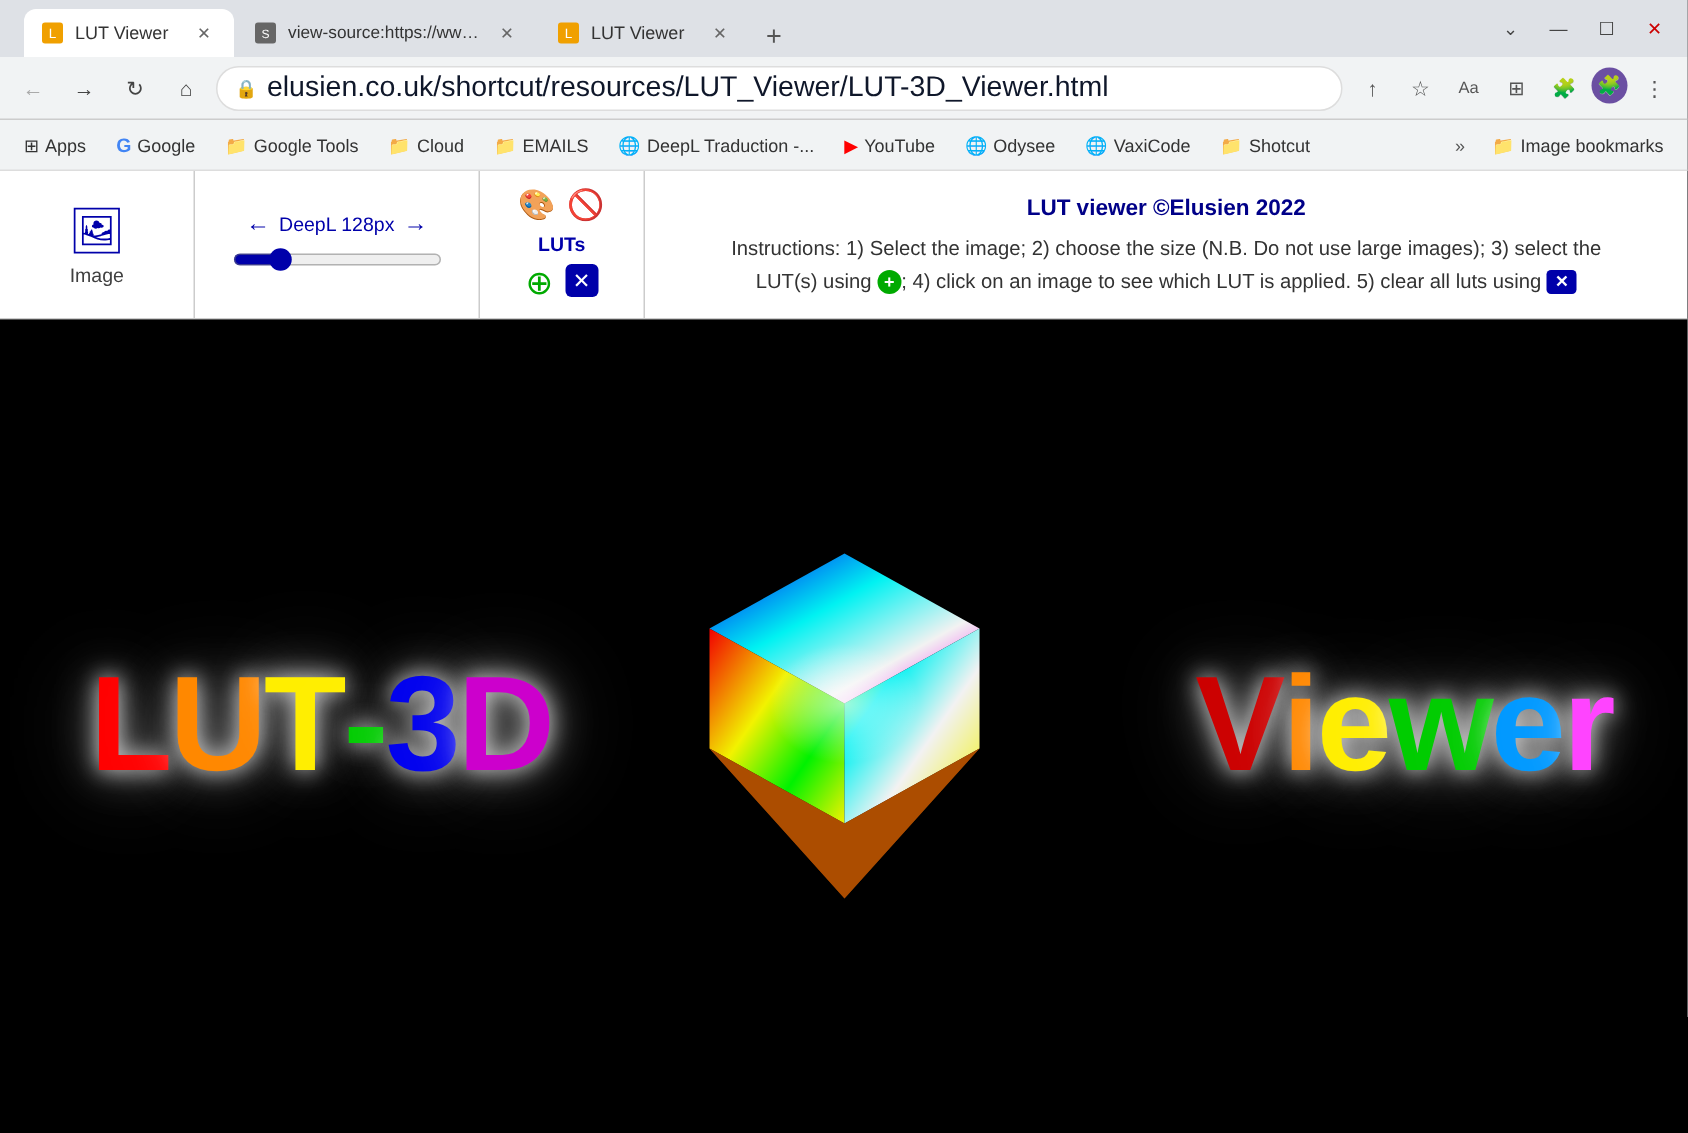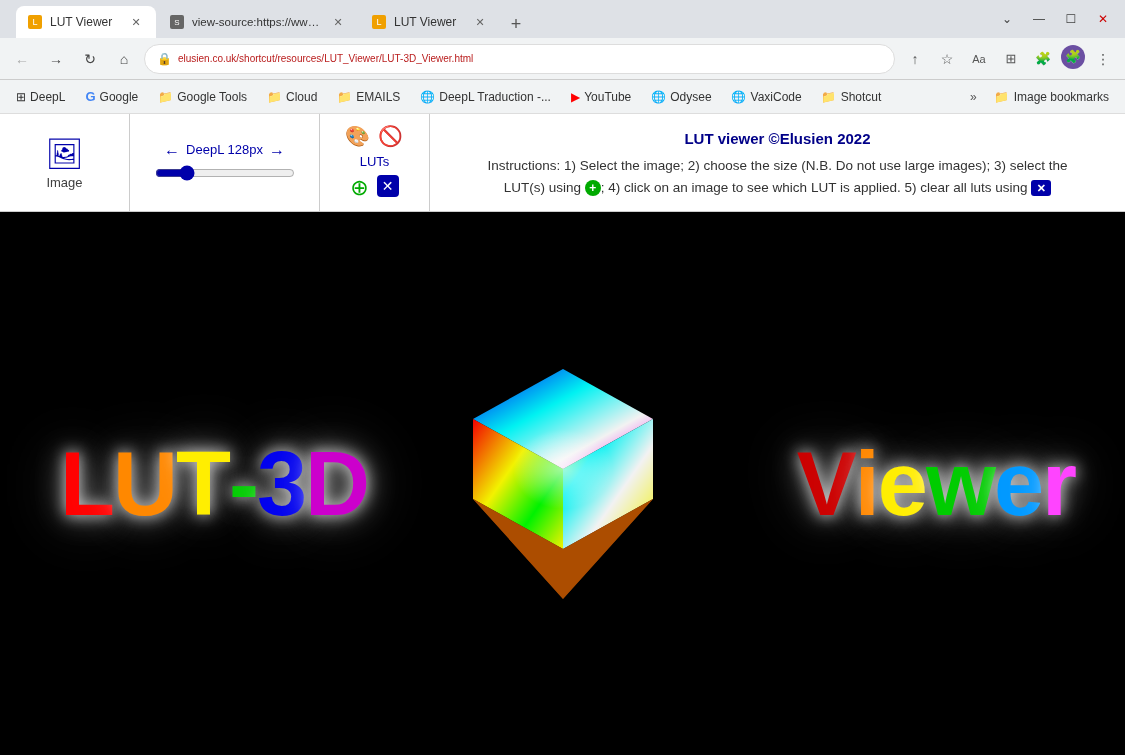--- a/index.html
+++ b/index.html
@@ -17,21 +17,21 @@
     .new-tab-btn { width: 28px; height: 28px; border-radius: 50%; display: flex; align-items: center; justify-content: center; font-size: 18px; color: #555; cursor: pointer; }
     .window-controls { margin-left: auto; display: flex; gap: 4px; }
     .win-btn { width: 28px; height: 28px; display: flex; align-items: center; justify-content: center; font-size: 12px; color: #444; border-radius: 4px; cursor: pointer; }
 
     
     .toolbar { height: 42px; background: #f1f3f4; display: flex; align-items: center; padding: 4px 8px; gap: 6px; border-bottom: 1px solid #ccc; }
     .nav-btn { width: 28px; height: 28px; border-radius: 50%; display: flex; align-items: center; justify-content: center; font-size: 14px; color: #444; cursor: pointer; }
     .nav-btn.disabled { color: #aaa; cursor: default; }
     .address-bar { flex: 1; height: 30px; background: #fff; border-radius: 16px; display: flex; align-items: center; padding: 0 12px; gap: 6px; border: 1px solid #ddd; font-size: 13px; color: #333; }
     .address-lock { font-size: 12px; color: #555; }
-    .address-url { flex: 1; color: #b91c1c; font-size: 10px; overflow: hidden; text-overflow: ellipsis; white-space: nowrap; }
+    .address-url { flex: 1; color: #0f172a; font-size: 19px; overflow: hidden; text-overflow: ellipsis; white-space: nowrap; }
     .toolbar-icons { display: flex; gap: 4px; }
     .toolbar-icon { width: 28px; height: 28px; border-radius: 50%; display: flex; align-items: center; justify-content: center; font-size: 14px; color: #555; cursor: pointer; }
 
     
     .bookmarks-bar { height: 34px; background: #f1f3f4; display: flex; align-items: center; padding: 0 8px; gap: 4px; border-bottom: 1px solid #ddd; font-size: 12px; overflow: hidden; }
     .bookmark-item { display: flex; align-items: center; gap: 4px; padding: 4px 8px; border-radius: 4px; cursor: pointer; white-space: nowrap; color: #333; }
     .bookmark-icon { font-size: 12px; }
     .bookmarks-more { margin-left: auto; cursor: pointer; color: #555; padding: 4px 6px; border-radius: 4px; }
 
     
@@ -43,21 +43,21 @@
     .tool-section:last-child { border-right: none; flex: 1; }
 
     .image-btn { display: flex; flex-direction: column; align-items: center; gap: 4px; cursor: pointer; color: #00a; font-size: 13px; }
 
     .width-section { display: flex; flex-direction: column; align-items: center; gap: 6px; }
     .width-label { color: #00a; font-size: 13px; display: flex; align-items: center; gap: 6px; }
     .width-slider { width: 140px; }
     input[type=range] { width: 100%; accent-color: #00a; }
 
     .luts-section { display: flex; flex-direction: column; align-items: center; gap: 6px; }
-    .luts-label { font-size: 13px; color: #00a; }
+    .luts-label { font-size: 13px; color: #00a; font-weight: bold; }
     .luts-icons { display: flex; gap: 8px; font-size: 20px; }
     .luts-bottom { display: flex; gap: 8px; font-size: 20px; }
 
     .instructions { flex: 1; display: flex; align-items: center; justify-content: center; padding: 6px 20px; }
     .instructions-text { text-align: center; font-size: 14px; color: #333; line-height: 1.6; max-width: 620px; }
 
     
     .lut-canvas { flex: 1; background: #000; display: flex; align-items: center; justify-content: center; position: relative; }
 
     .lut-title-left { position: absolute; left: 60px; top: 50%; transform: translateY(-50%); font-size: 85px; font-weight: 900; letter-spacing: -2px; display: flex; }
@@ -131,21 +131,21 @@
       <div class="toolbar-icon" style="font-size:13px;">⊞</div>
       <div class="toolbar-icon" style="font-size:13px;">🧩</div>
       <div class="toolbar-icon" style="font-size:13px; background:#6b4fa2; border-radius:50%; width:24px; height:24px; color:#fff; display:flex; align-items:center; justify-content:center;">🧩</div>
       <div class="toolbar-icon">⋮</div>
     </div>
   </div>
 
   <div class="bookmarks-bar">
     <div class="bookmark-item">
       <span class="bookmark-icon">⊞</span>
-      <span>DeepL</span>
+      <span>Apps</span>
     </div>
     <div class="bookmark-item">
       <span class="bookmark-icon" style="color:#4285f4; font-weight:bold; font-size:13px;">G</span>
       <span>Google</span>
     </div>
     <div class="bookmark-item">
       <span class="bookmark-icon">📁</span>
       <span>Google Tools</span>
     </div>
     <div class="bookmark-item">

